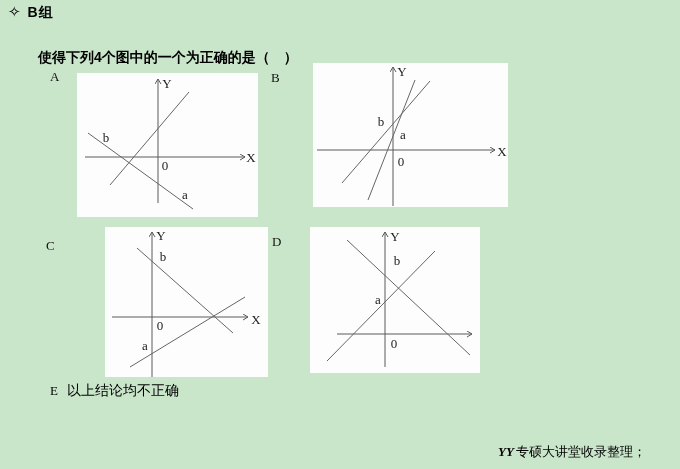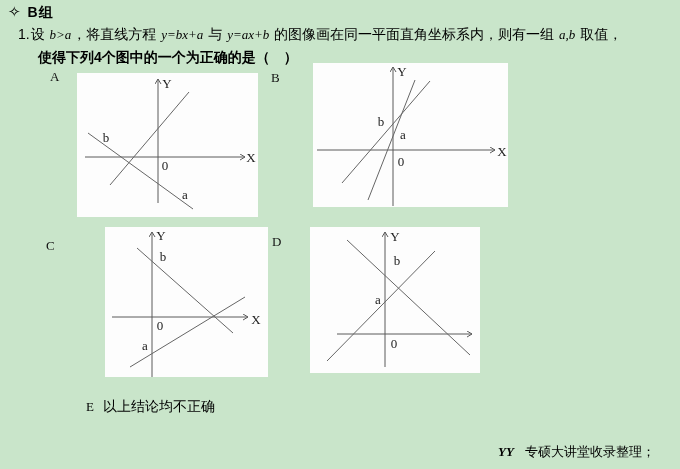--- a/index.html
+++ b/index.html
@@ -41,47 +41,44 @@
   }
   .figure{
     position:absolute;
     background:#fdfdfd;
   }
   .figure svg text{
     font-family:"Liberation Serif",serif;
     fill:#222;
   }
   .option-e{
-    position:absolute;left:50px;top:398px;
-    font-size:14px;white-space:nowrap;margin-left:36px;
+    position:absolute;left:50px;top:382px;
+    font-size:14px;white-space:nowrap;
   }
   .e-label{
     font-family:"Liberation Serif",serif;
     font-size:13px;margin-right:9px;
   }
   .footer{
     position:absolute;left:498px;top:443px;
     font-size:13px;
     font-family:"Liberation Serif",serif;
     white-space:nowrap;
   }
-  .footer-yy{font-style:italic;margin-right:11px;font-weight:bold;}
+  .footer-yy{font-style:italic;margin-right:2px;font-weight:bold;}
 </style>
 </head>
 <body>
 
 <div class="page">
 
   <div class="header">
     <span class="bullet">✧</span><span class="group-title">B组</span>
   </div>
 
-  <div class="problem-line line1">
-    <span class="num">1.</span><span><span class="seg-cn">设 </span><span class="seg-math">b&gt;a</span><span class="seg-cn">，将直线方程 </span><span class="seg-math">y=bx+a</span><span class="seg-cn"> 与 </span><span class="seg-math">y=ax+b</span><span class="seg-cn"> 的图像画在同一平面直角坐标系内，则有一组 </span><span class="seg-math">a,b</span><span class="seg-cn"> 取值，</span></span>
-  </div>
 
   <div class="problem-line line2">使得下列4个图中的一个为正确的是（　）</div>
 
   <div class="opt-letter" style="left: 50px; top: 69px;">A</div>
   <div class="figure" style="left: 77px; top: 73px; width: 181px; height: 144px;"><svg width="181" height="144" viewBox="0 0 181 144">
         <defs>
           <marker id="ah-A-x" markerWidth="8" markerHeight="8" refX="5" refY="3" orient="auto">
             <path d="M0,0 L5,3 L0,6" fill="none" stroke="#5a5a5a" stroke-width="1"></path>
           </marker>
           <marker id="ah-A-y" markerWidth="8" markerHeight="8" refX="5" refY="3" orient="auto">

